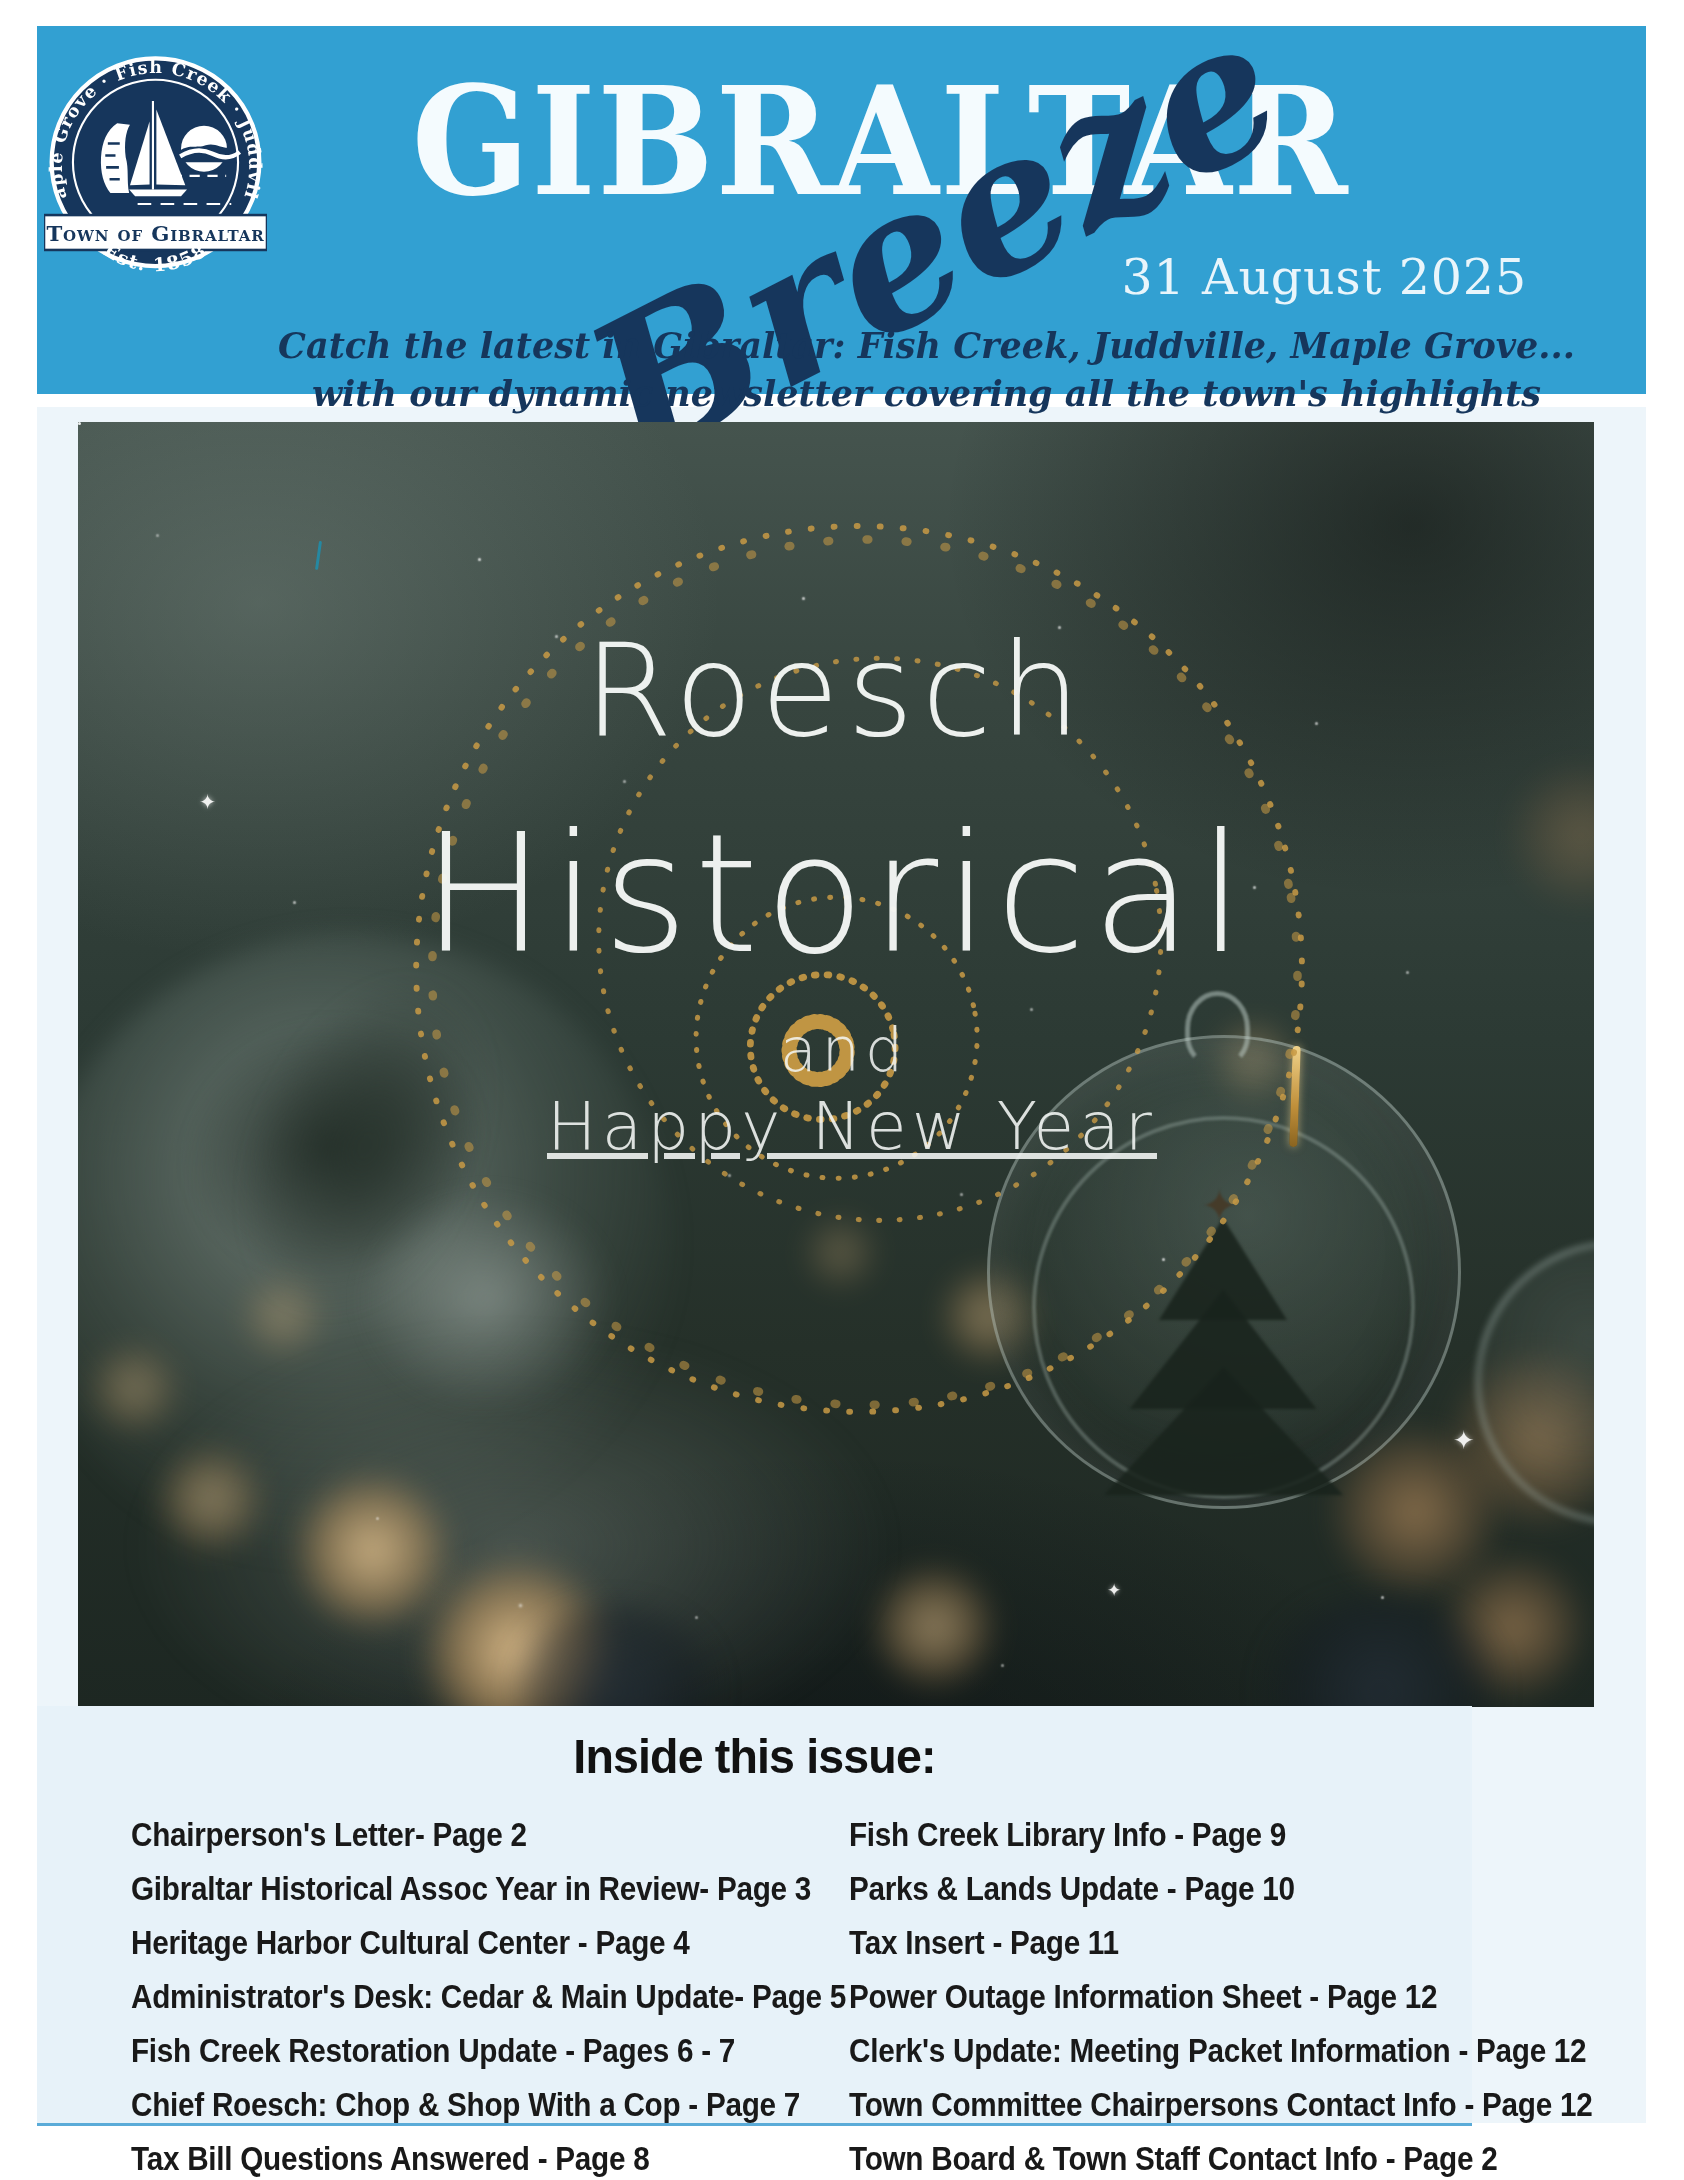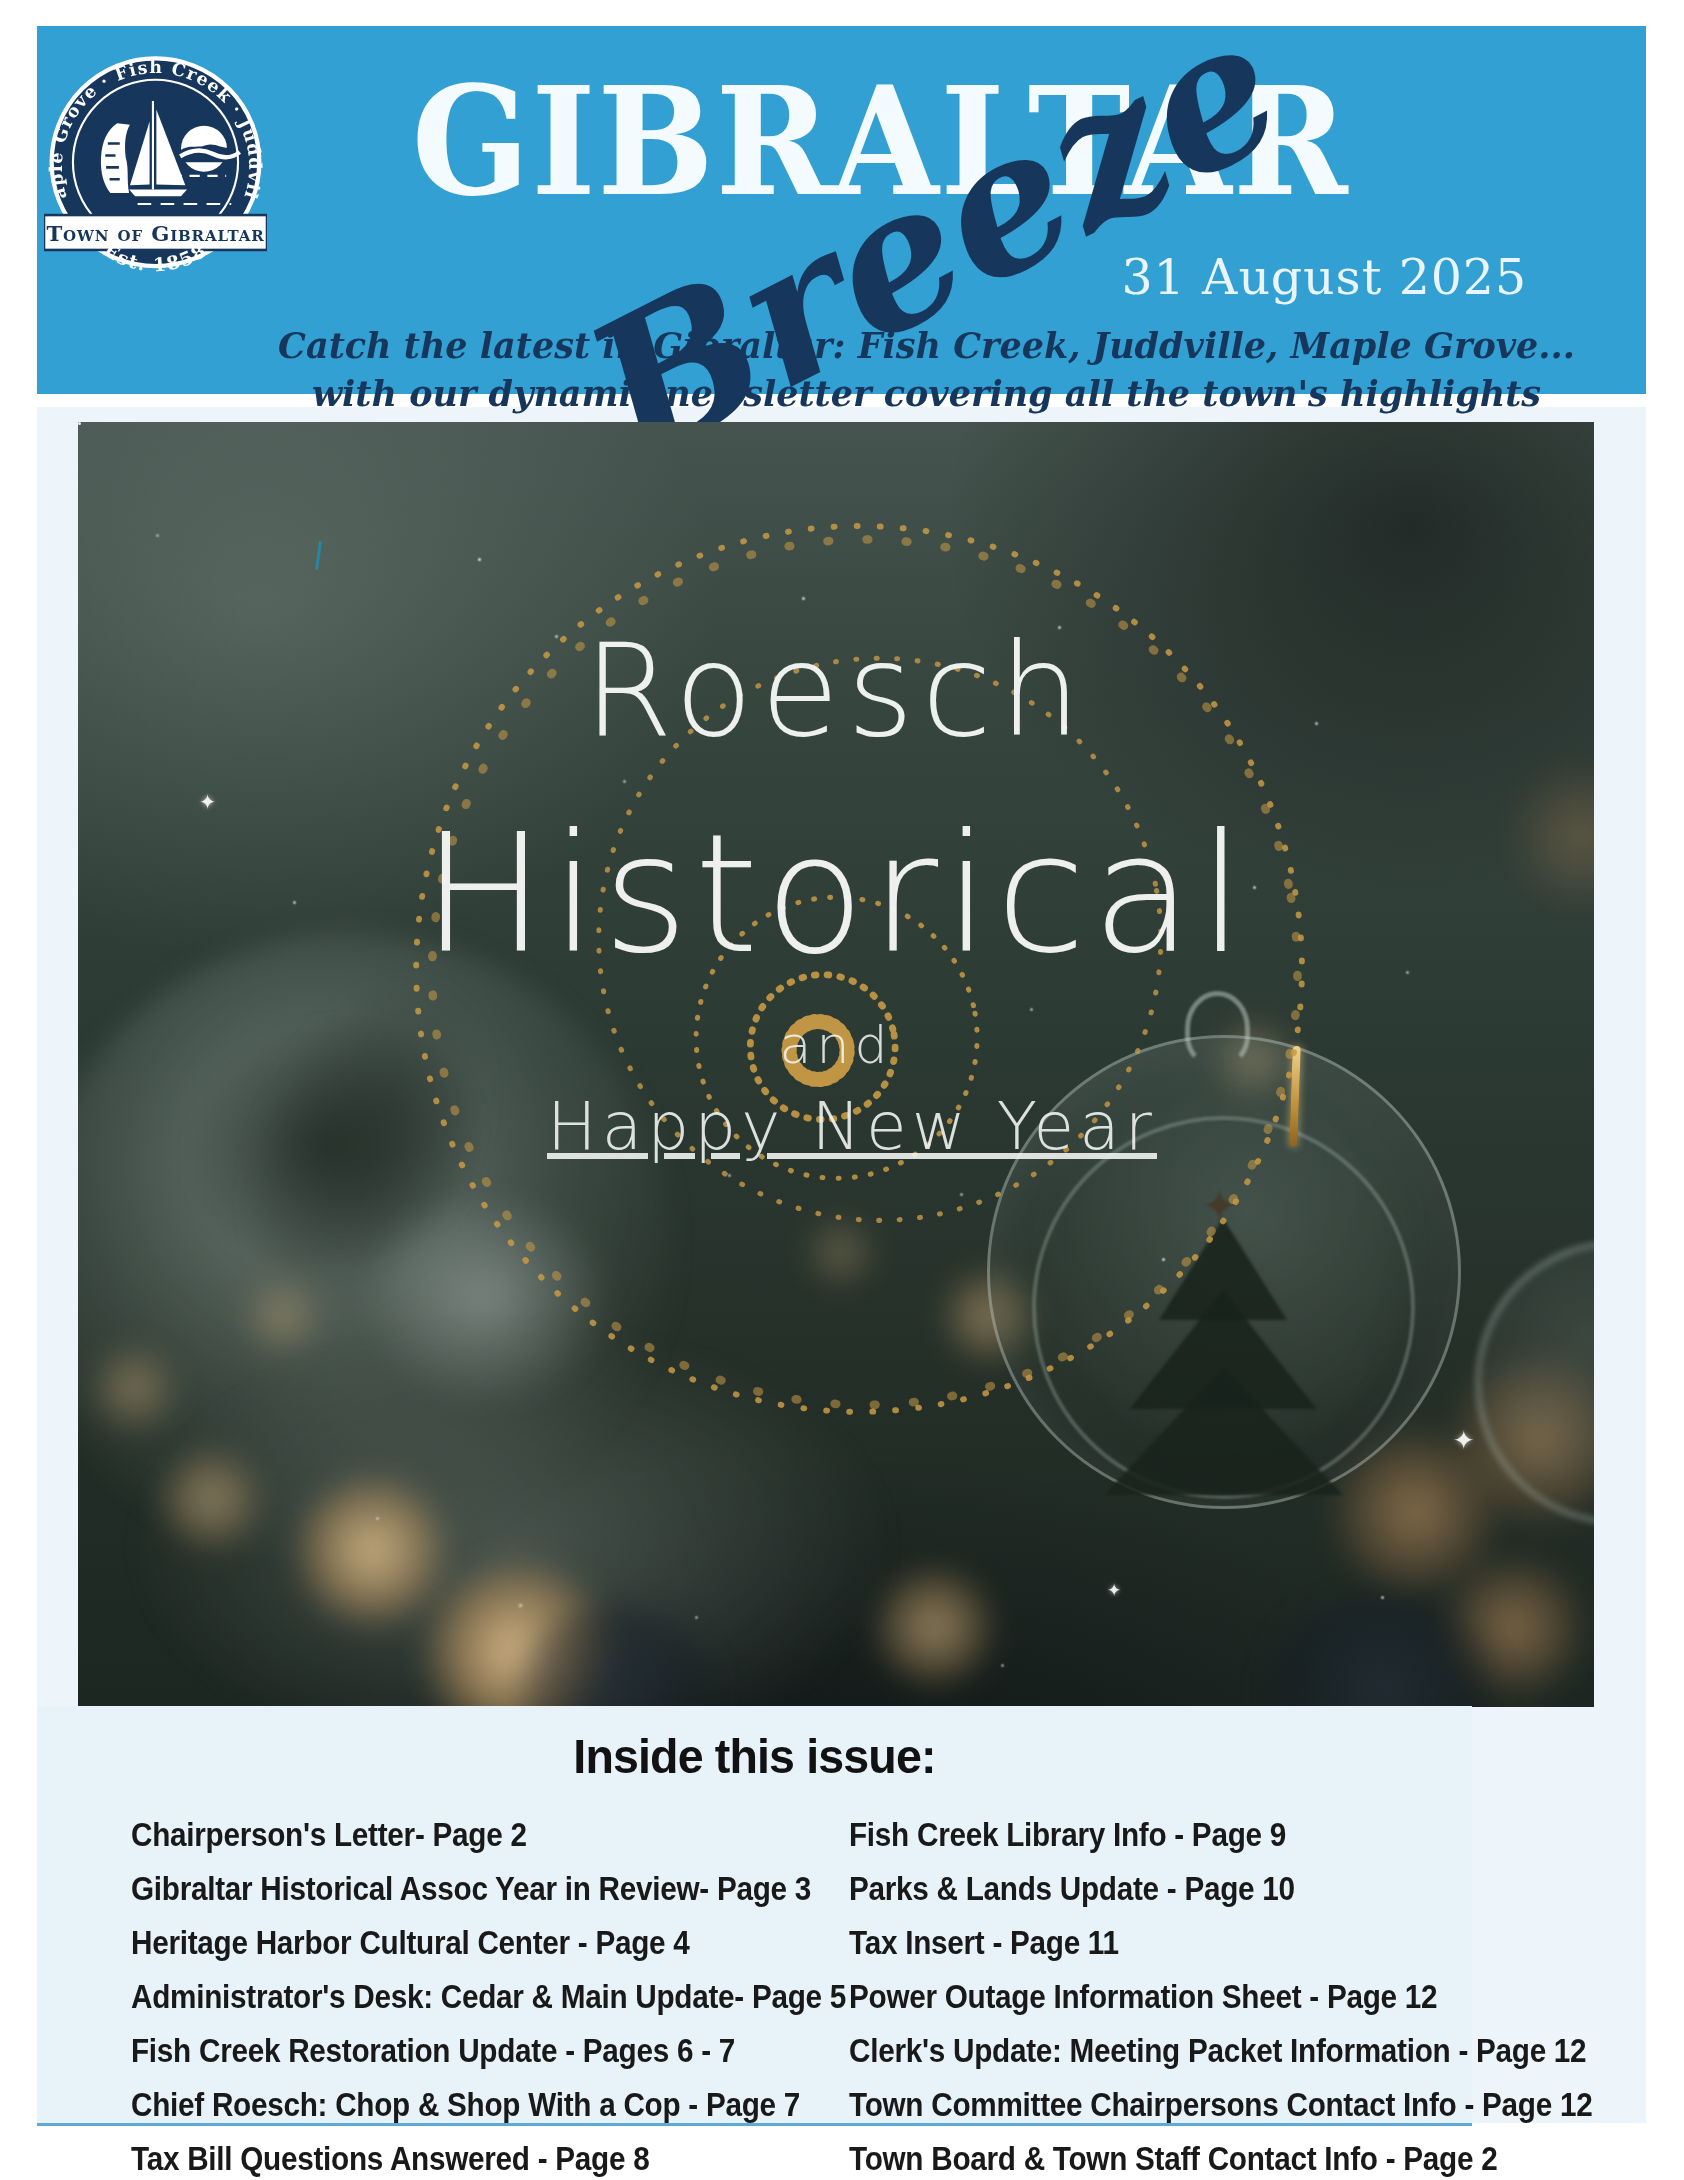--- a/index.html
+++ b/index.html
@@ -88,21 +88,21 @@
       617px 1194px 1.7px rgba(255,255,255,.55), 952px 586px 1.7px rgba(255,255,255,.6),
       441px 1182px 2.6px rgba(255,255,255,.8), 1303px 1174px 1.7px rgba(255,255,255,.7),
       923px 1242px 1.7px rgba(255,255,255,.55);}
   .star-plus{color:#ffffff;font-size:20.4px;opacity:.92;text-shadow:0 0 5.1px rgba(255,255,255,.7);}
   .artifact{left:239px;top:119px;width:3.4px;height:29px;background:#1d8fae;opacity:.85;
             transform:rotate(8deg);border-radius:1.7px;}
   .hero-text{left:0;top:0;width:100%;text-align:center;color:#f5f8f6;
              font-family:"DejaVu Sans","Liberation Sans",sans-serif;font-weight:200;}
   .ht-merry{position:absolute;left:0;width:100%;top:194px;font-size:128px;letter-spacing:7.7px;opacity:.96;}
   .ht-christmas{position:absolute;left:0;width:100%;top:377px;font-size:164px;letter-spacing:6px;opacity:.96;}
-  .ht-and{position:absolute;left:0;width:100%;top:593px;font-size:52px;letter-spacing:5.1px;opacity:.85;}
+  .ht-and{position:absolute;left:8px;width:100%;top:593px;font-size:60px;letter-spacing:5.1px;opacity:.85;}
   .ht-hny{position:absolute;left:16px;width:100%;top:666px;font-size:66px;letter-spacing:5.1px;opacity:.88;text-decoration:underline;}
 
   
   .toc{position:absolute;left:37px;top:1706px;width:1435px;height:417px;
        background:var(--toc-bg,#e7f2f9);border-bottom:3.4px solid var(--divider-blue,#5aabd8);}
   .toc-heading{margin:0;padding-top:22px;text-align:center;
                font-size:49px;font-weight:bold;letter-spacing:-0.9px;color:#121212;
                transform:scaleX(0.95);}
   .toc-cols{display:flex;padding:12px 0 0 82px;}
   .toc-list{list-style:none;margin:12px;padding:0;}

